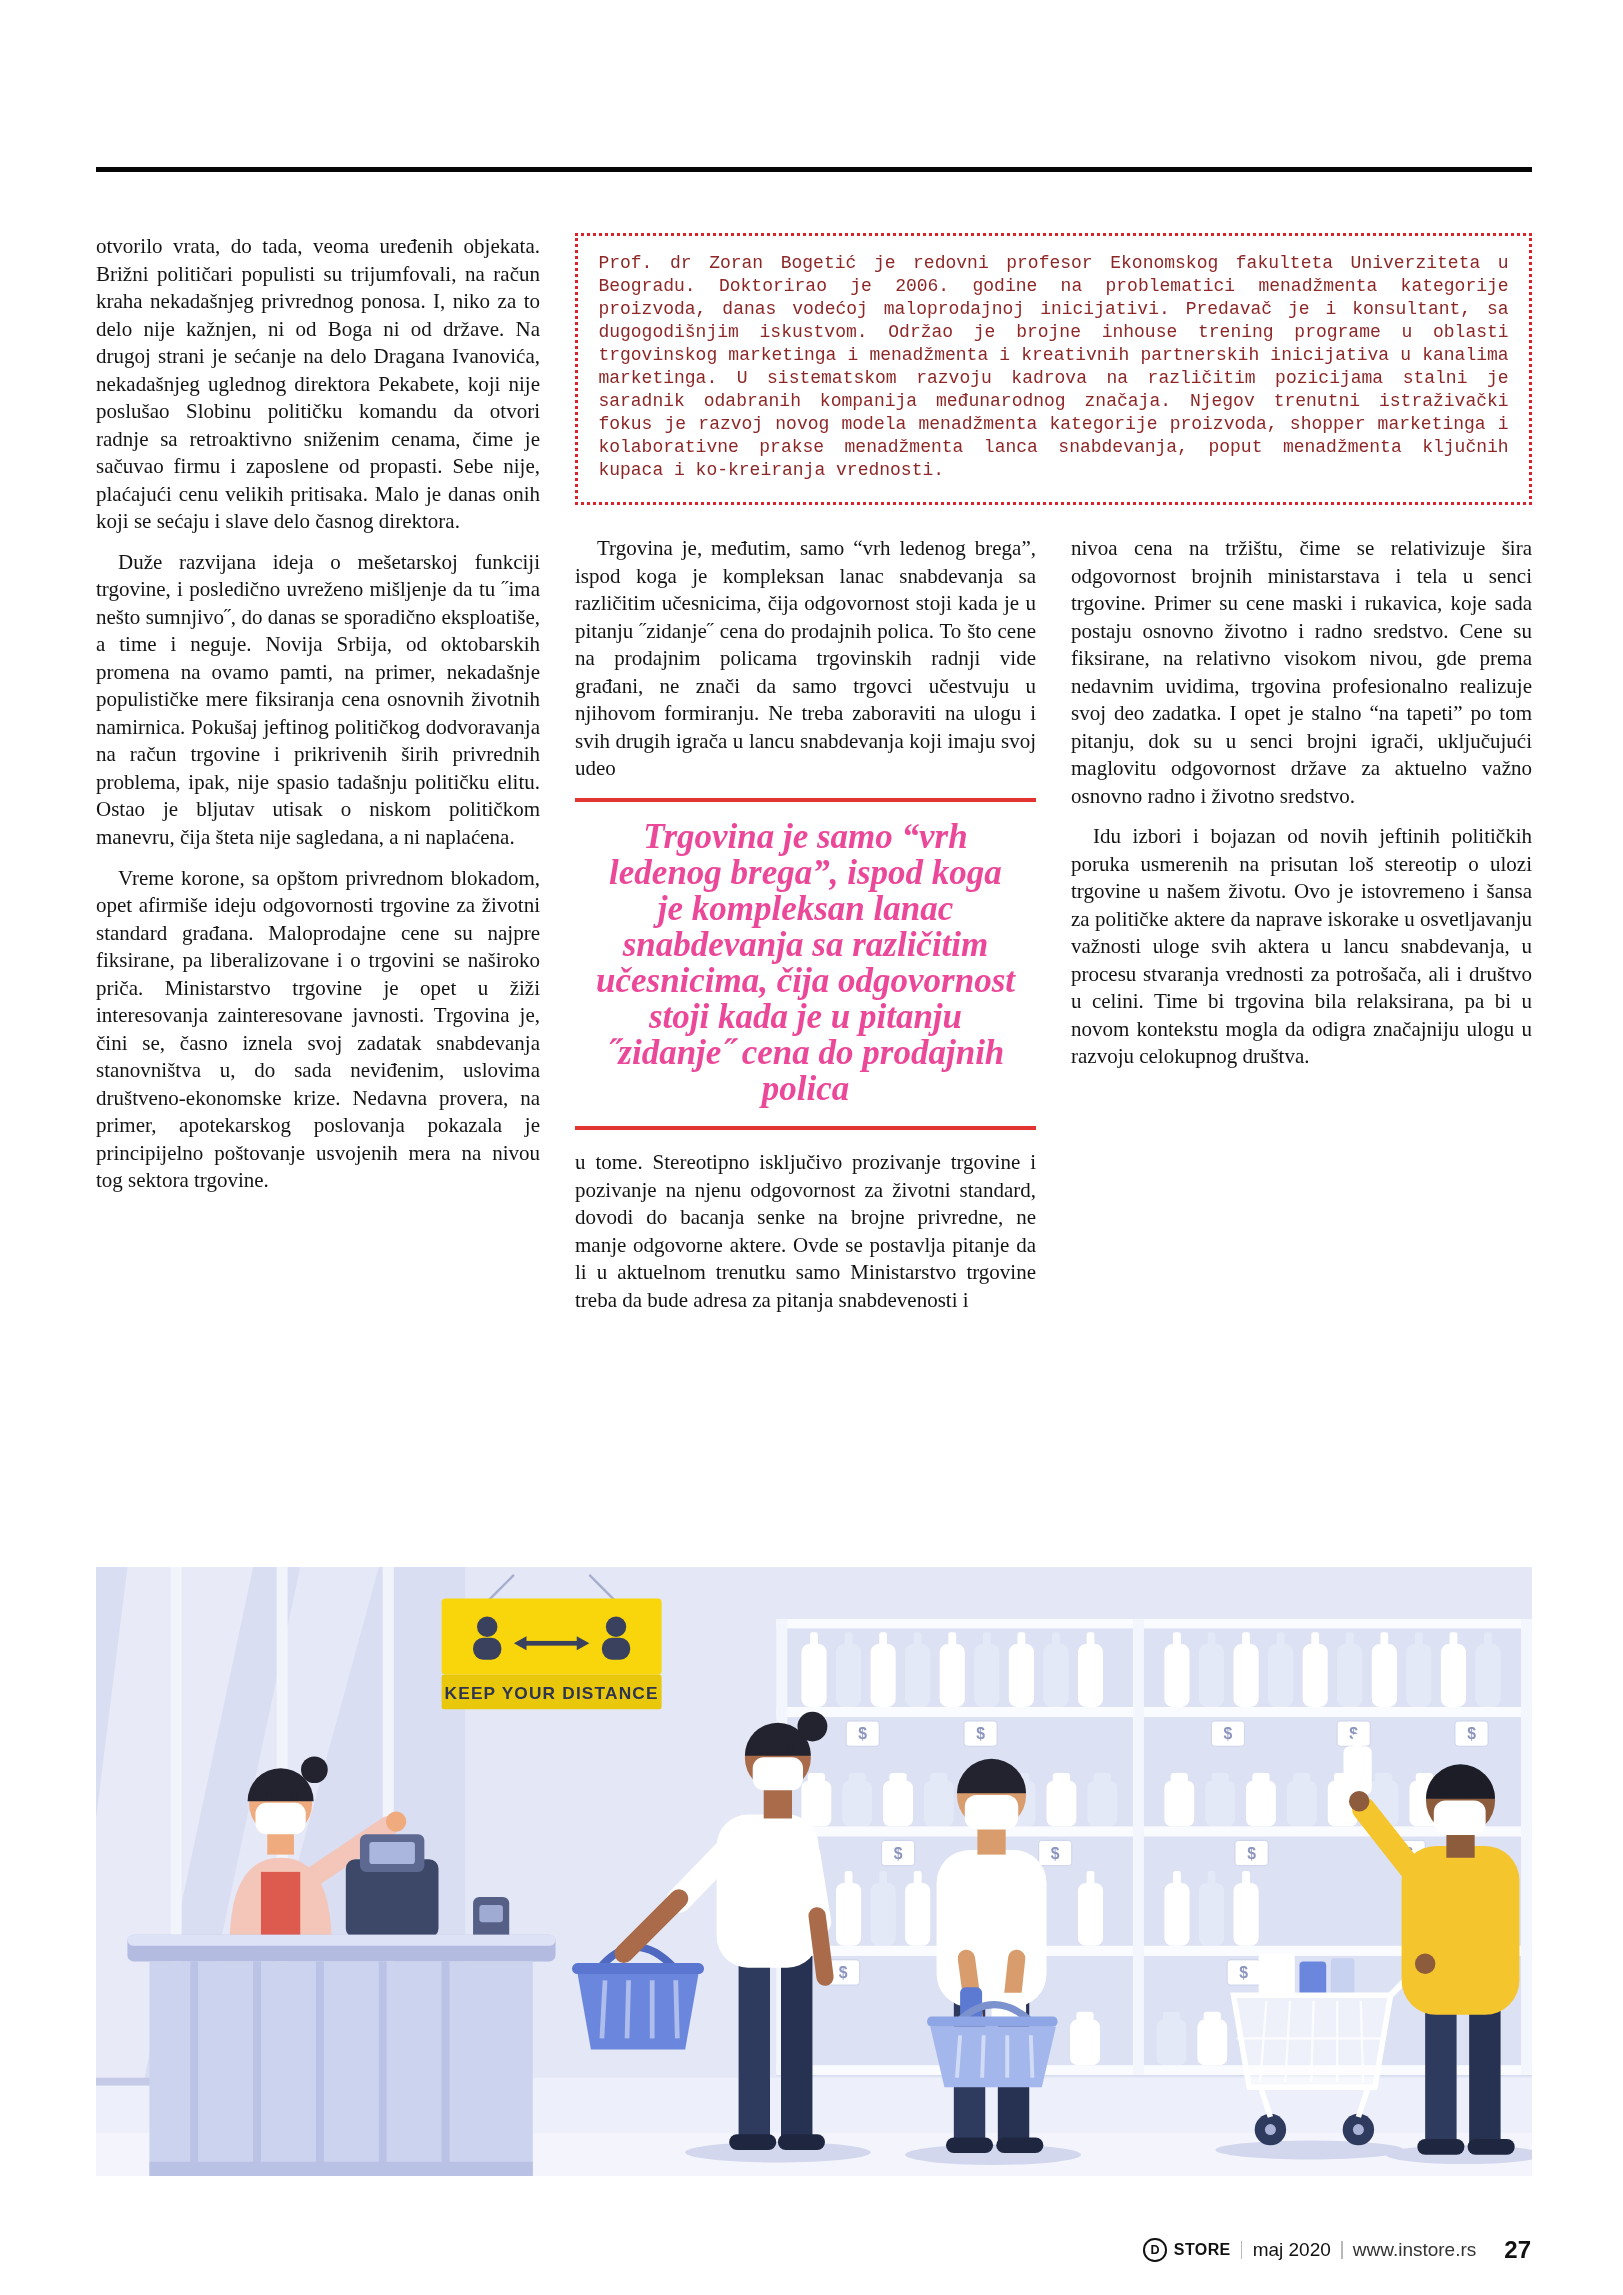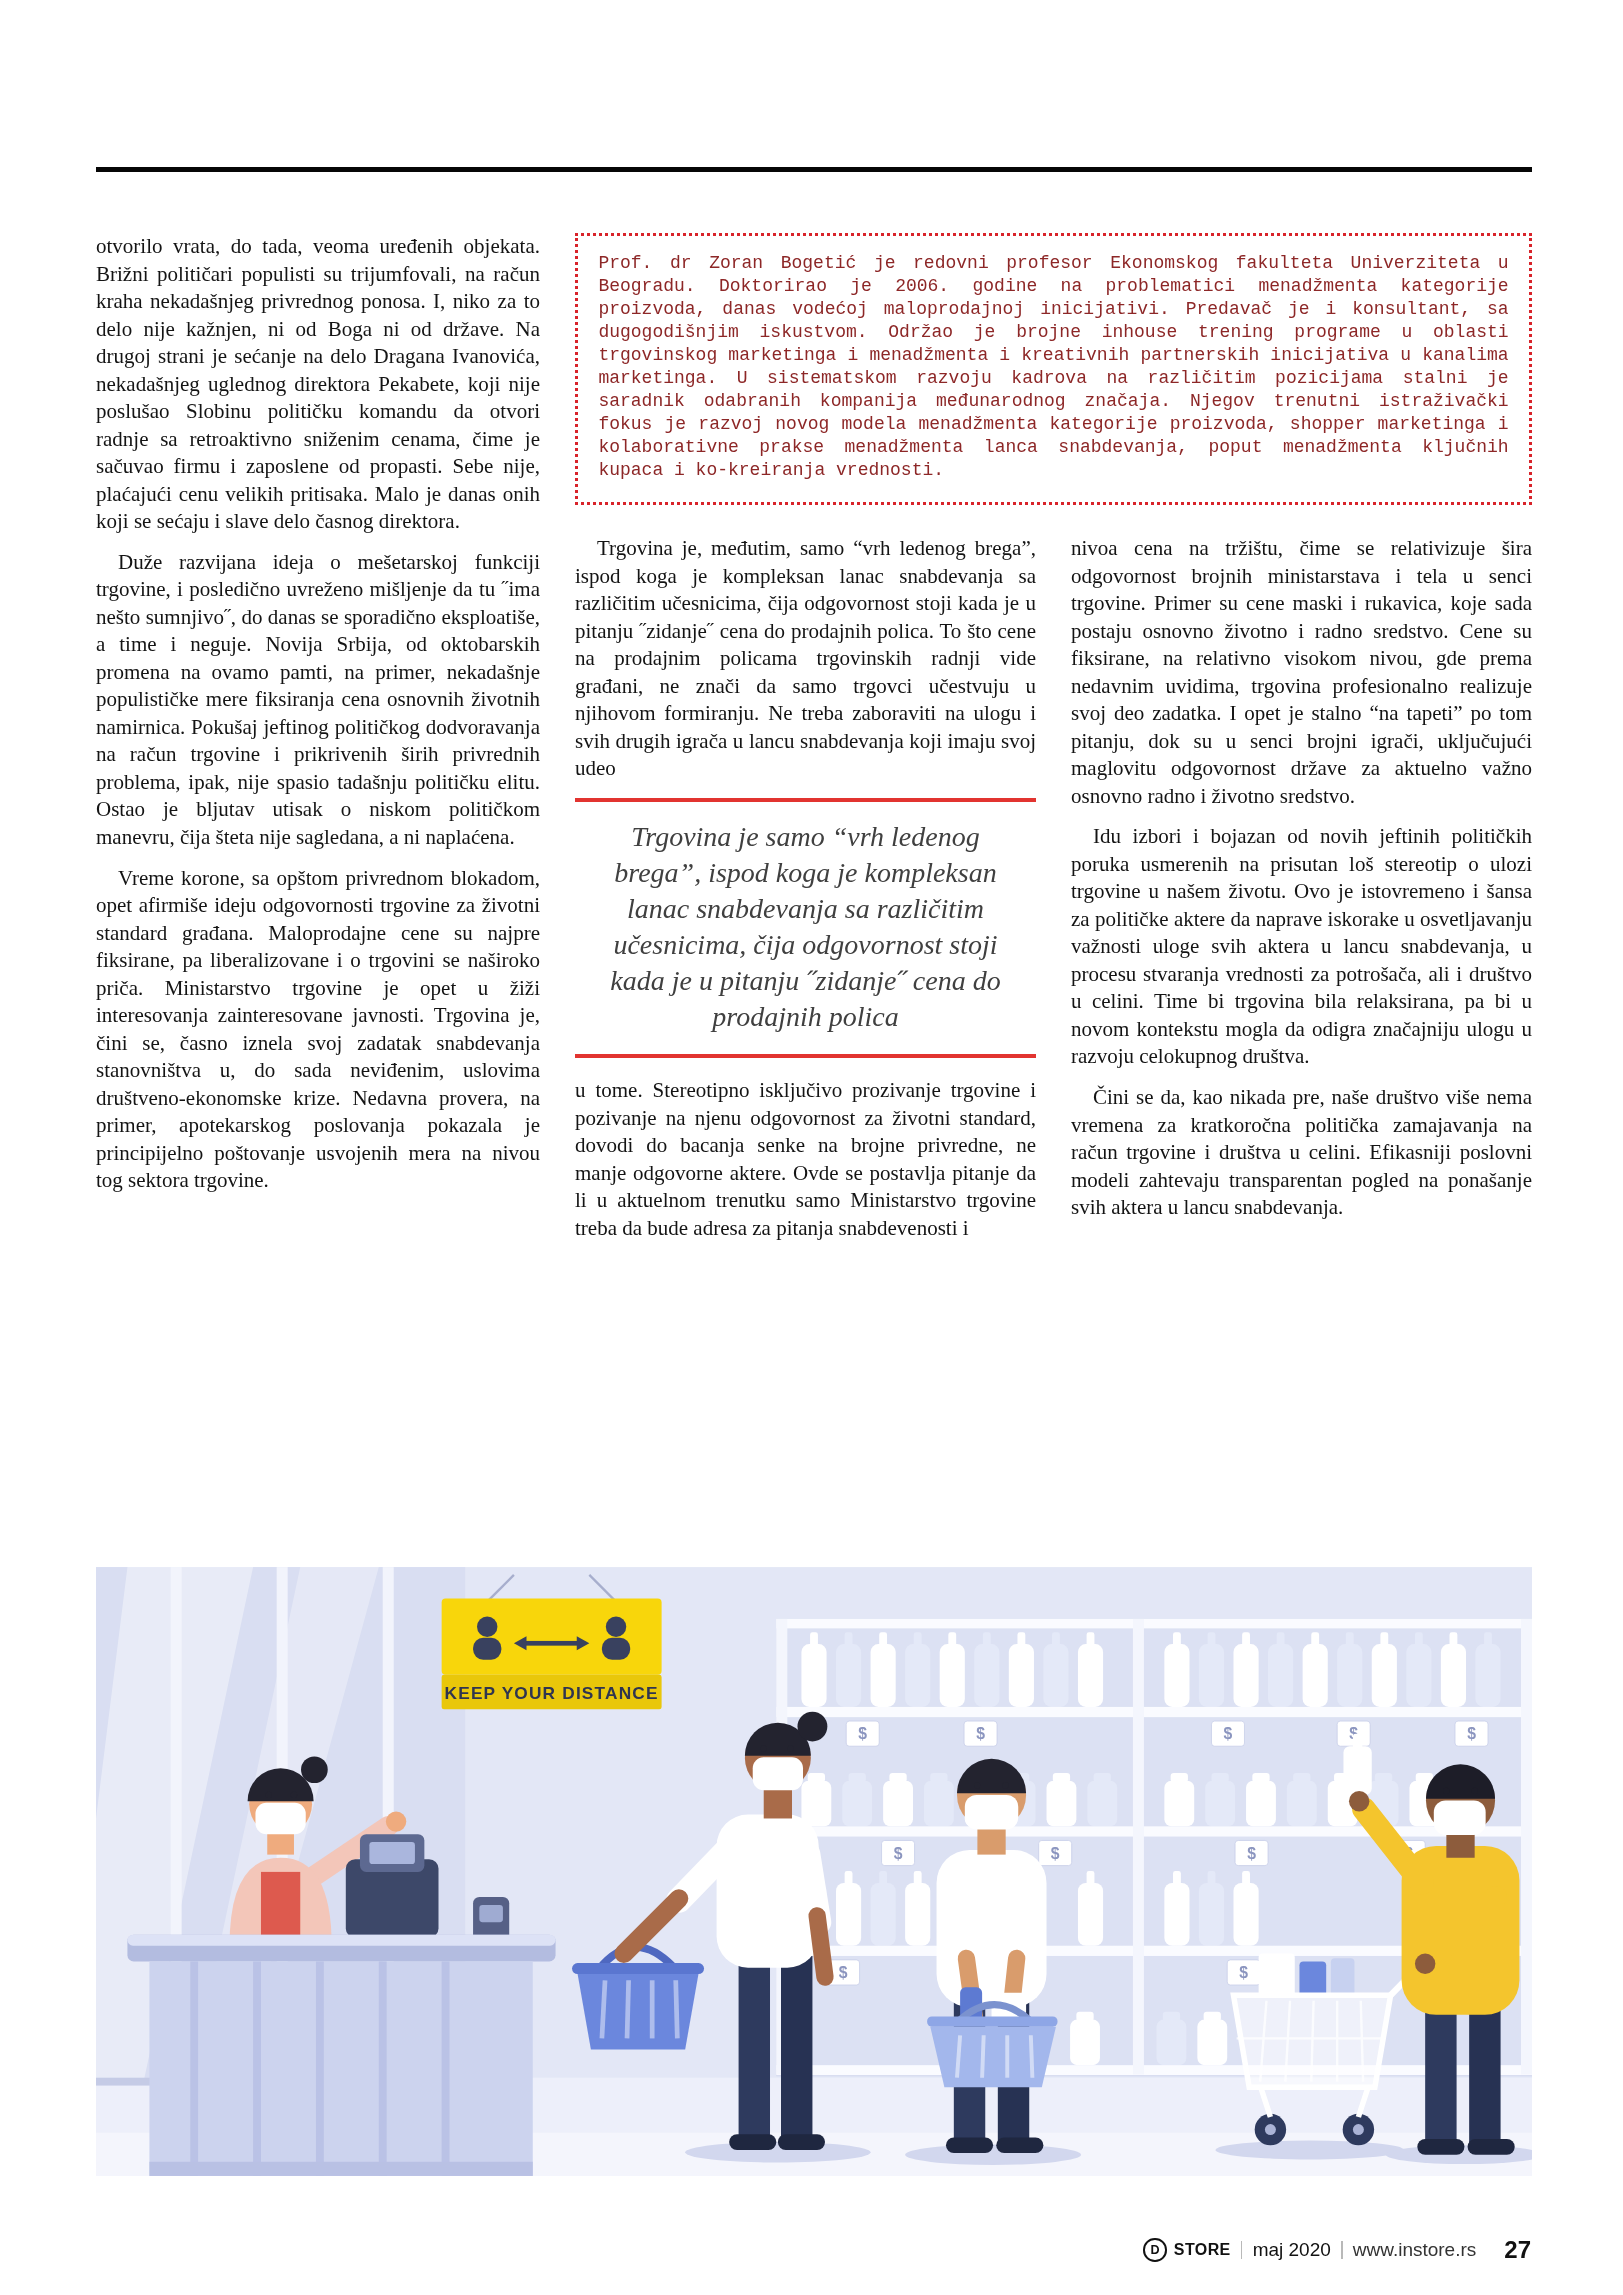--- a/index.html
+++ b/index.html
@@ -20,22 +20,22 @@
   .about-box { border:3.1px dotted #d8232a; padding:15.7px 20.4px 20.4px; margin-bottom:30px; }
   .about-title { font-family:"Liberation Sans", sans-serif; font-size:26px; font-weight:bold; color:#101010; margin-bottom:9.4px; }
   .about-body { font-family:Liberation Mono, monospace; font-size:18px; line-height:23px; color:#8d2727; text-align:justify; }
 
   .two-cols { display:flex; gap:35px; }
   .two-cols .col { flex:1; min-width:0; }
 
   .pull-quote { margin:15.7px 0 19px; }
   .pq-rule { height:3.9px; background:#e23430; }
   .pq-text {
-    font-style:italic; font-weight:normal; color:#404040;
-    font-size:28px; line-height:36px; text-align:center;
+    font-style:italic; font-weight:bold; color:#ec4899;
+    font-size:35px; line-height:36px; text-align:center;
     padding:17.3px 20.4px 19px;
   }
 
   .illustration { position:absolute; left:96px; top:1567px; width:1436px; height:609px; }
   .illustration svg { display:block; }
 
   .footer {
     position:absolute; right:92px; bottom:31px; display:flex; align-items:center;
     font-family:"Liberation Sans", sans-serif; color:#111;
   }
@@ -74,21 +74,20 @@
           <div class="pq-rule"></div>
           <div class="pq-text">Trgovina je samo “vrh ledenog brega”, ispod koga je kompleksan lanac snabdevanja sa različitim učesnicima, čija odgovornost stoji kada je u pitanju ˝zidanje˝ cena do prodajnih polica</div>
           <div class="pq-rule"></div>
         </div>
         <p class="body">u tome. Stereotipno isključivo prozivanje trgovine i pozivanje na njenu odgovornost za životni standard, dovodi do bacanja senke na brojne privredne, ne manje odgovorne aktere. Ovde se postavlja pitanje da li u aktuelnom trenutku samo Ministarstvo trgovine treba da bude adresa za pitanja snabdevenosti i</p>
       </div>
 
       <div class="col">
         <p class="body">nivoa cena na tržištu, čime se relativizuje šira odgovornost brojnih ministarstava i tela u senci trgovine. Primer su cene maski i rukavica, koje sada postaju osnovno životno i radno sredstvo. Cene su fiksirane, na relativno visokom nivou, gde prema nedavnim uvidima, trgovina profesionalno realizuje svoj deo zadatka. I opet je stalno “na tapeti” po tom pitanju, dok su u senci brojni igrači, uključujući maglovitu odgovornost države za aktuelno važno osnovno radno i životno sredstvo.</p>
         <p class="body indent">Idu izbori i bojazan od novih jeftinih političkih poruka usmerenih na prisutan loš stereotip o ulozi trgovine u našem životu. Ovo je istovremeno i šansa za političke aktere da naprave iskorake u osvetljavanju važnosti uloge svih aktera u lancu snabdevanja, u procesu stvaranja vrednosti za potrošača, ali i društvo u celini. Time bi trgovina bila relaksirana, pa bi u novom kontekstu mogla da odigra značajniju ulogu u razvoju celokupnog društva.</p>
-        <p class="body indent">Čini se da, kao nikada pre, naše društvo više nema vremena za kratkoročna politička zamajavanja na račun trgovine i društva u celini. Efikasniji poslovni modeli zahtevaju transparentan pogled na ponašanje svih aktera u lancu snabdevanja.</p>
       </div>
     </div>
   </div>
 </div>
 
 <div class="illustration">
   <svg width="1436" height="609" viewBox="0 0 1828 775" xmlns="http://www.w3.org/2000/svg">
     <defs>
       <g id="bt">
           <rect x="11" y="0" width="10" height="18" rx="3"></rect>

